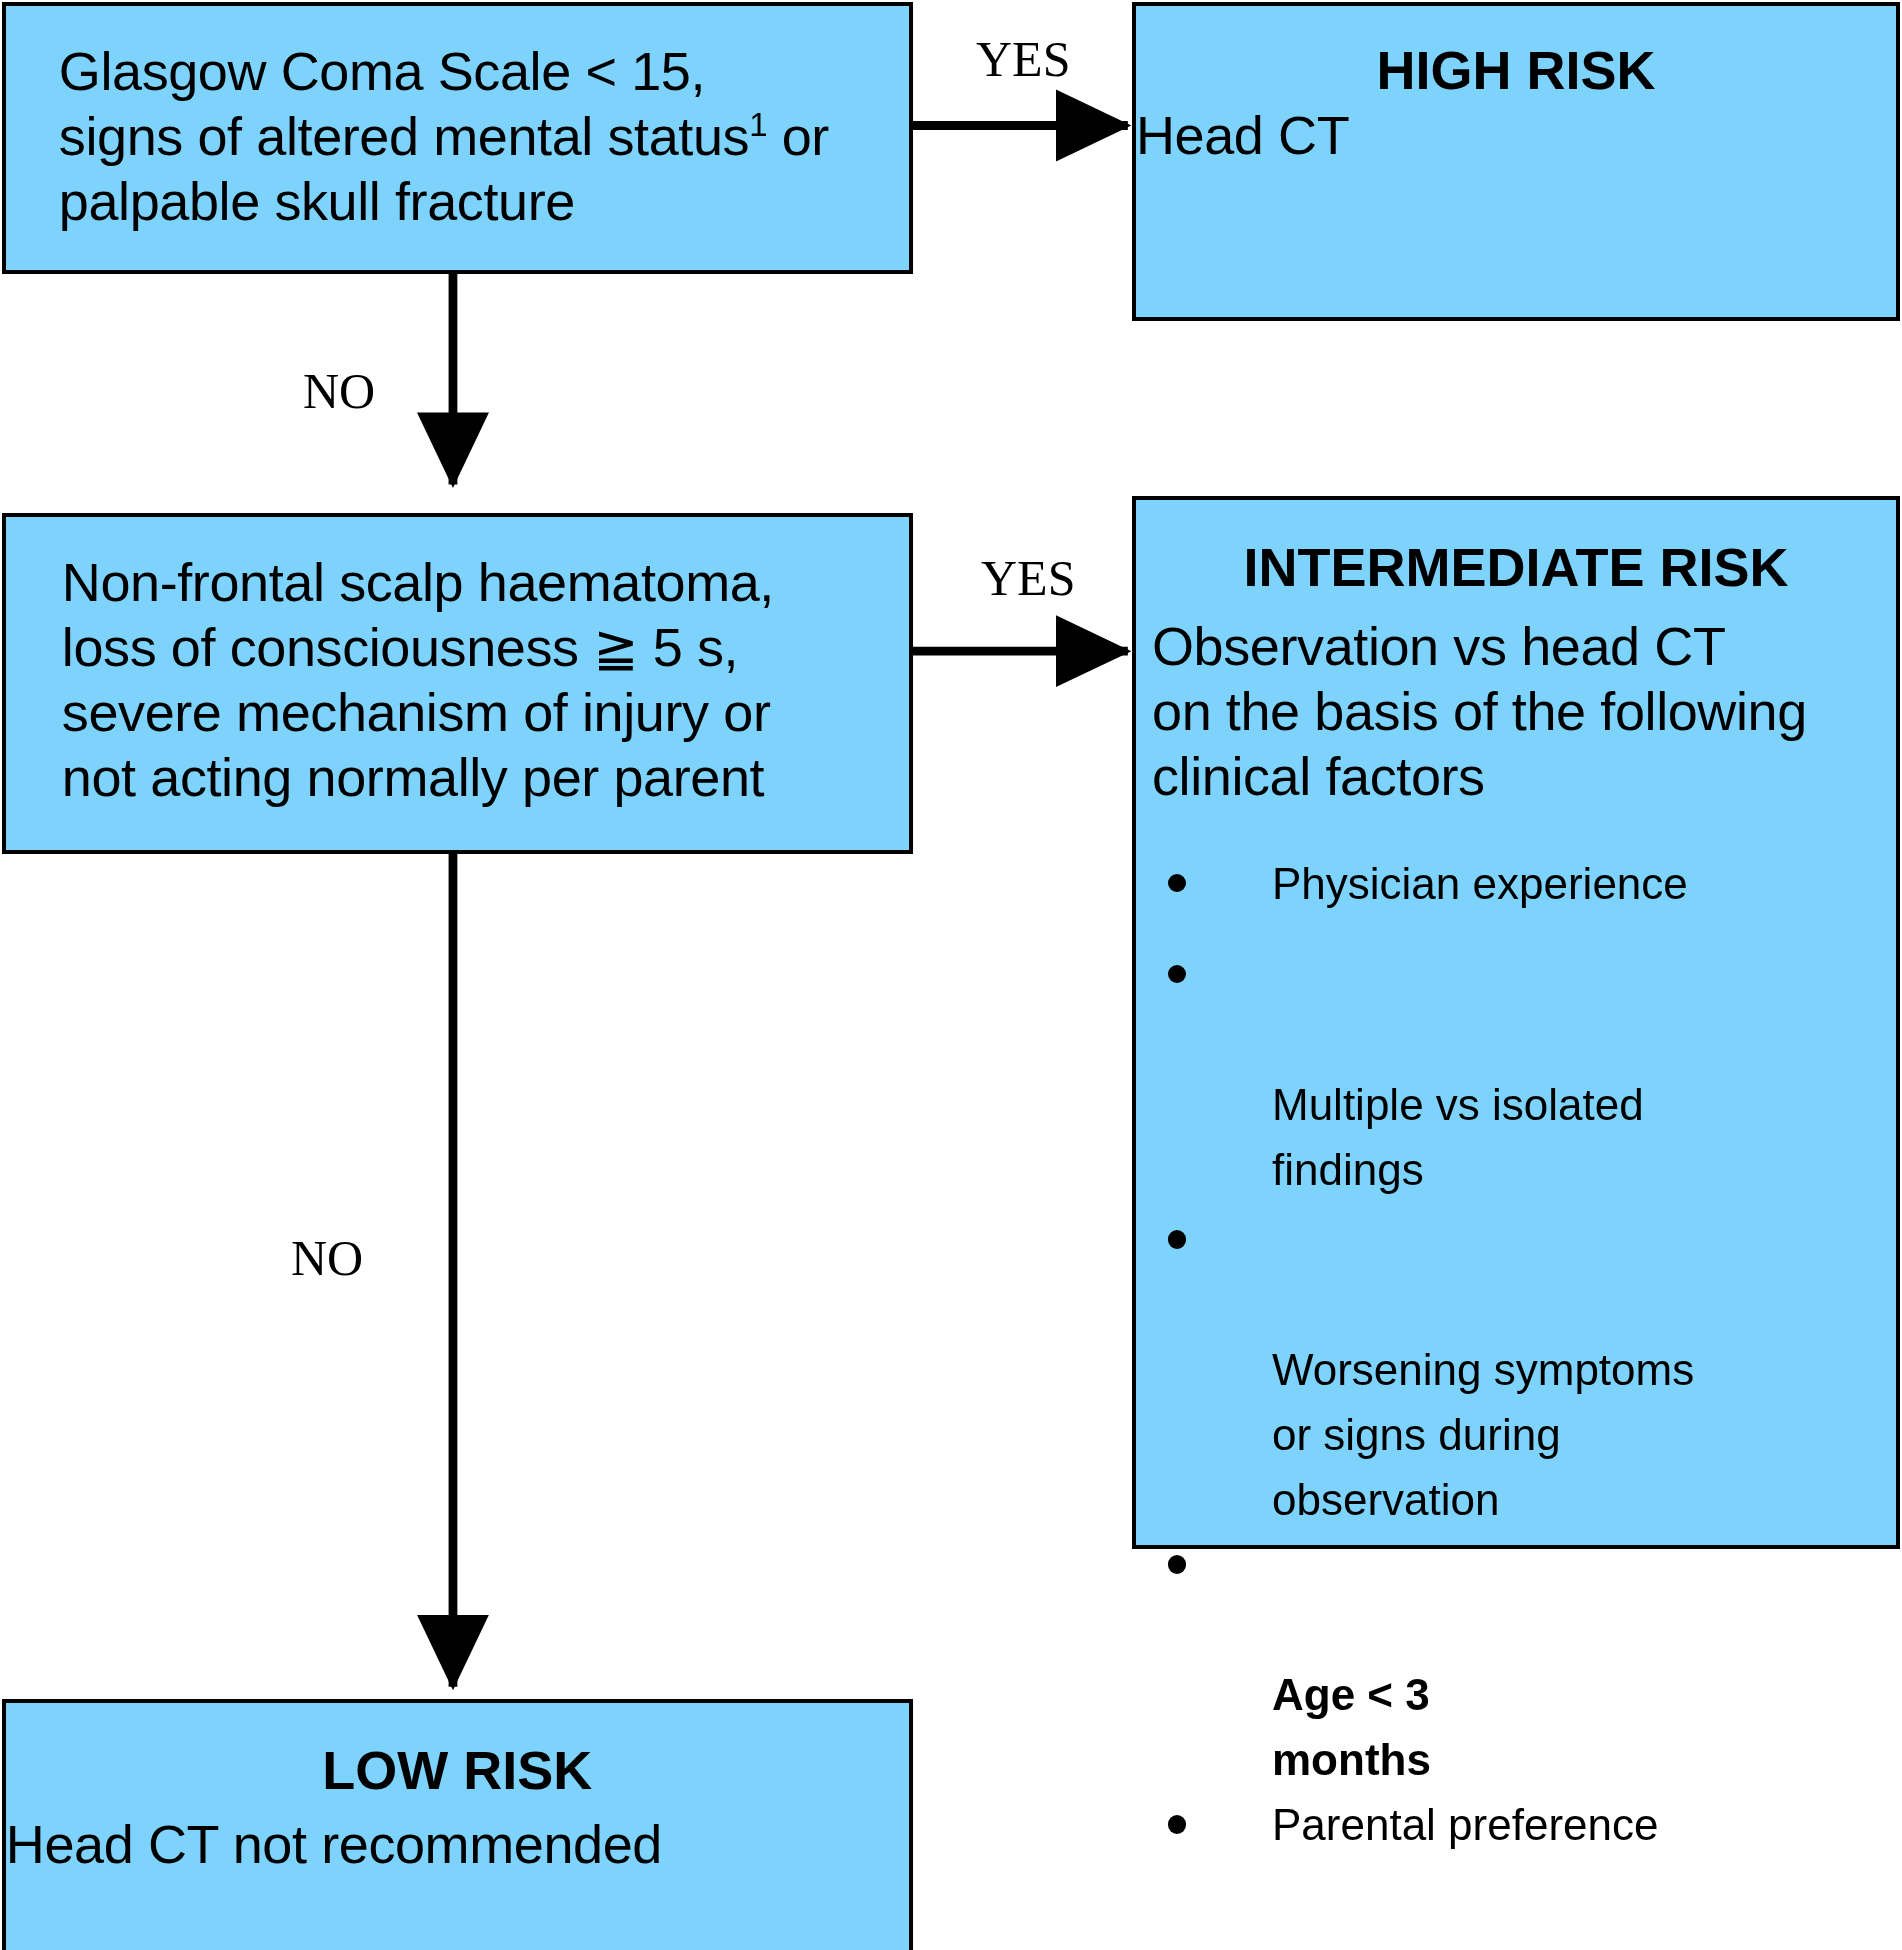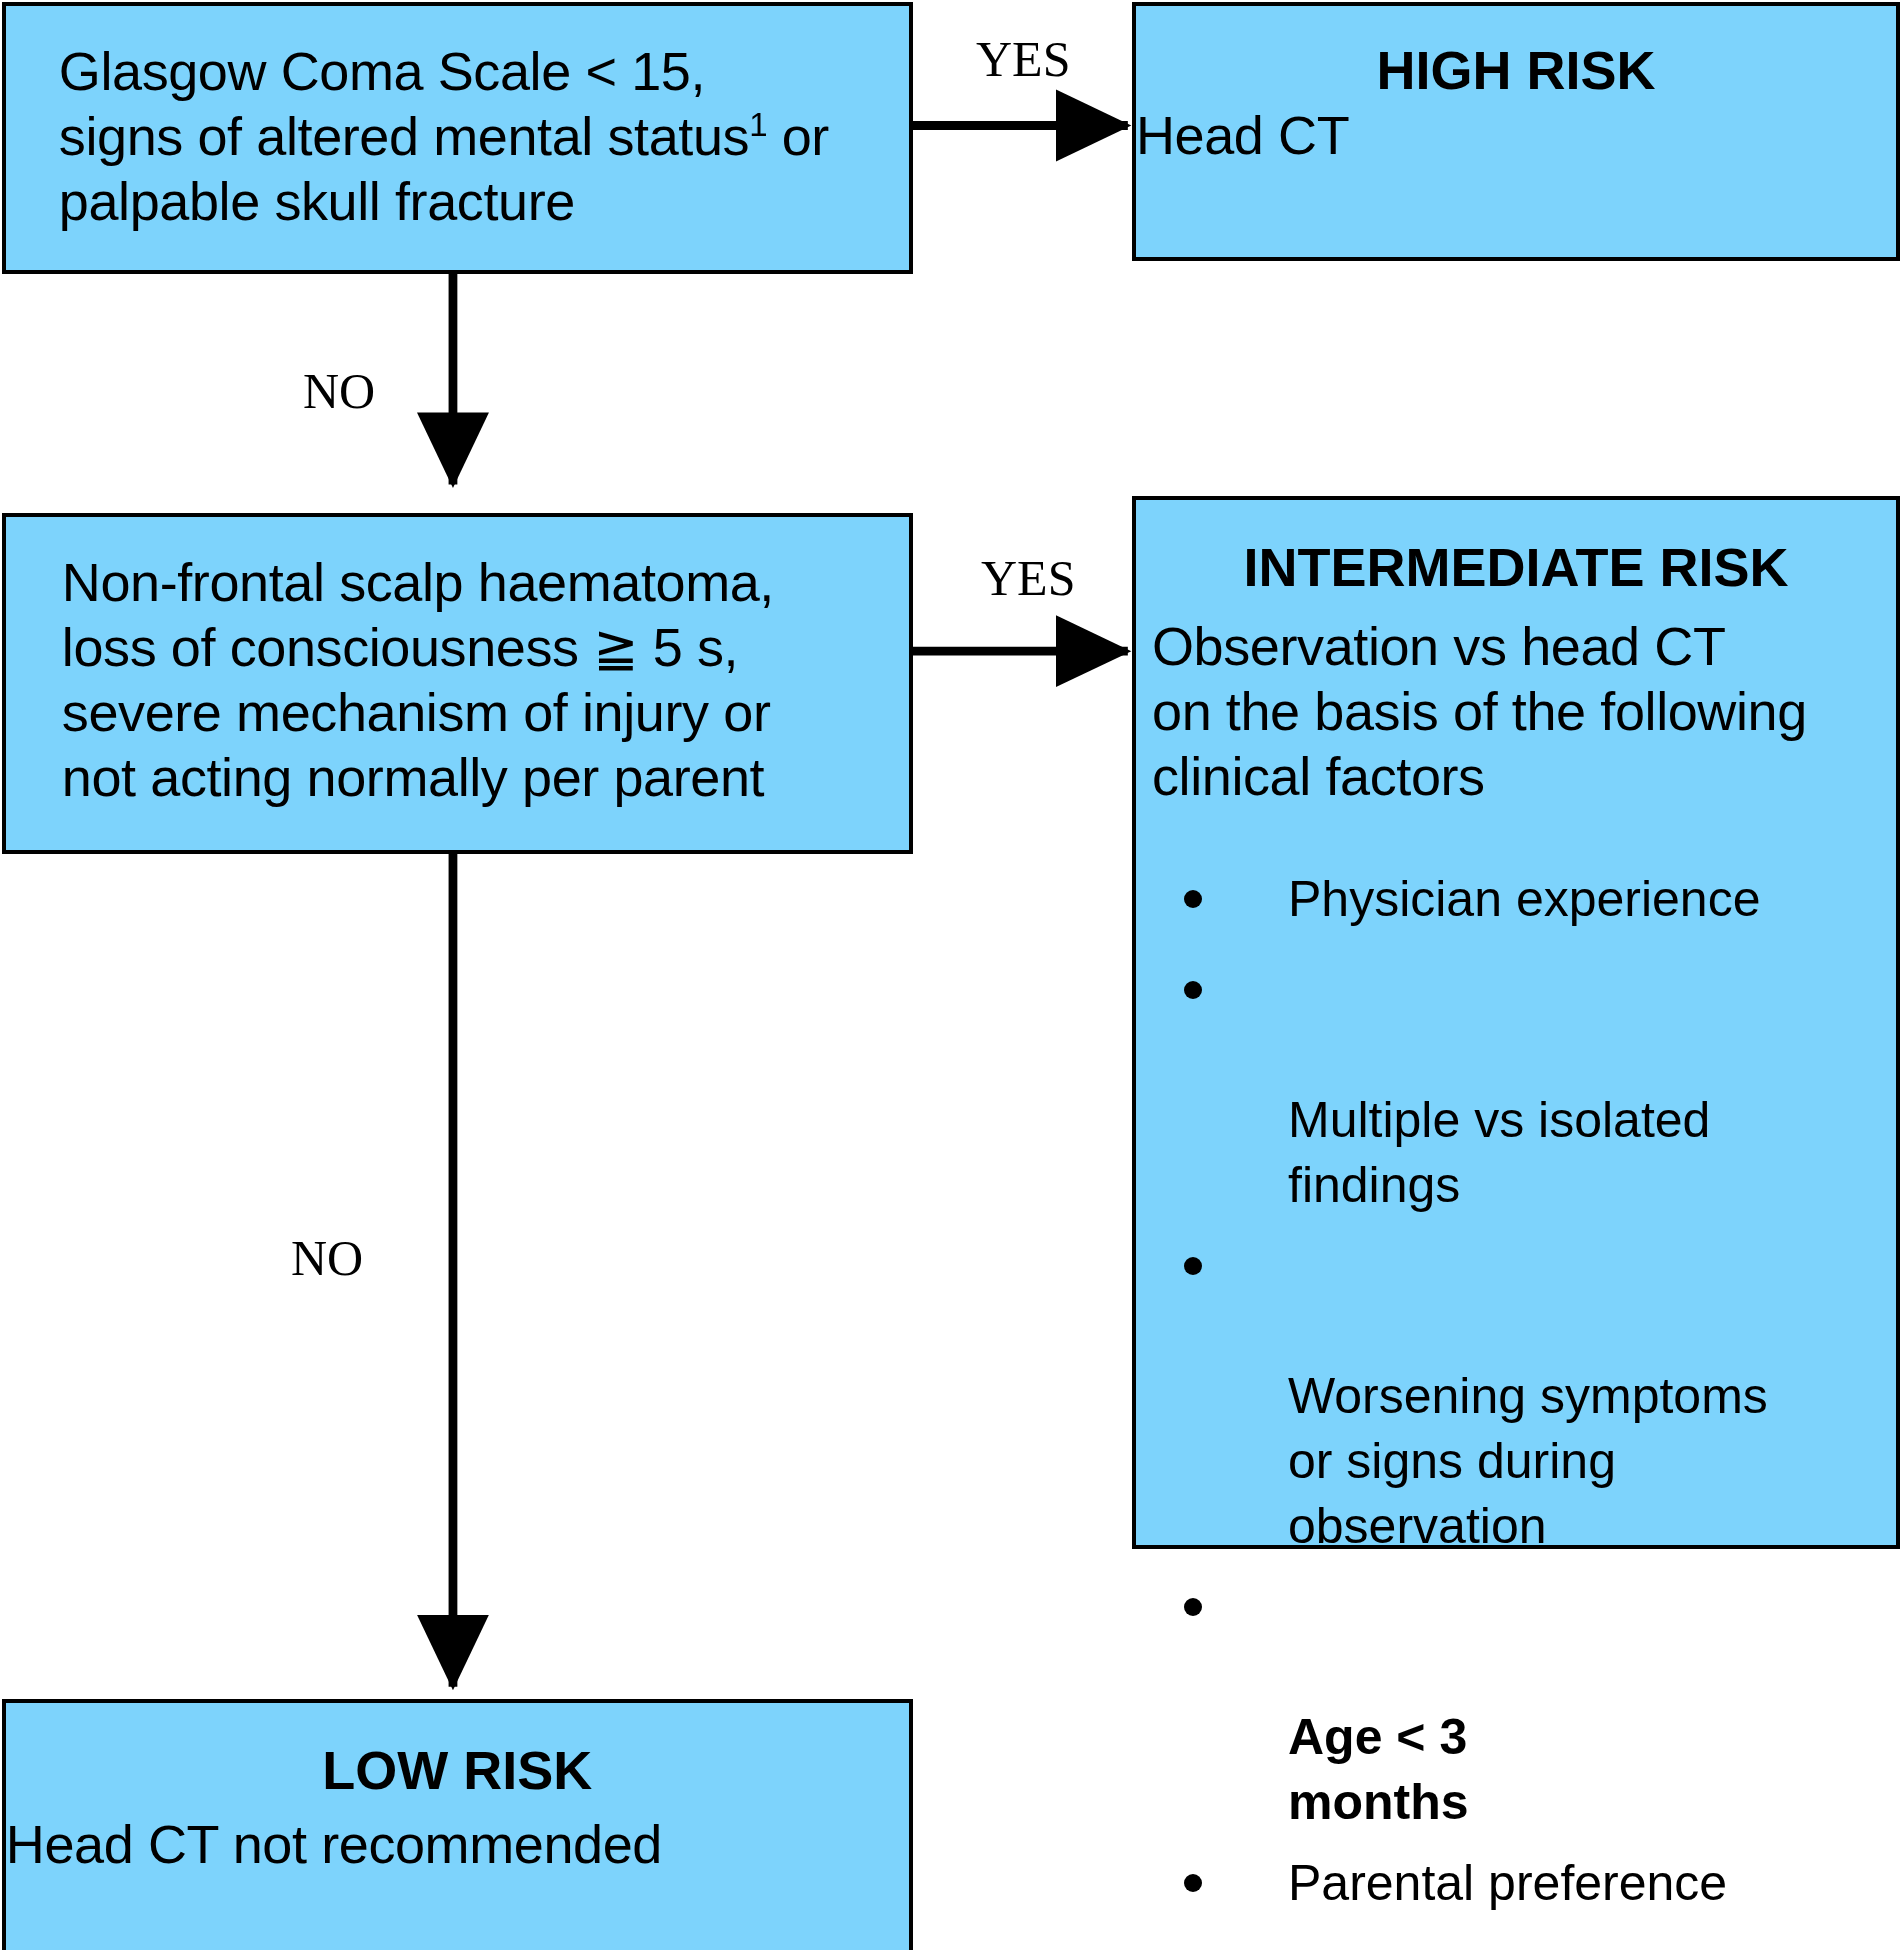--- a/index.html
+++ b/index.html
@@ -63,24 +63,24 @@
 
   .bullets {
     position: absolute;
     list-style: none;
     margin: 0;
     padding: 0;
   }
   .bullet-row {
     position: relative;
     display: block;
-    font-size: 50px;
+    font-size: 44px;
     line-height: 65px;
     padding-left: 104px;
-    margin: 16px;
+    margin: 0;
   }
   .bullet-dot {
     position: absolute;
     left: 0px;
     top: 23px;
     width: 18.4px;
     height: 18.4px;
     border-radius: 50%;
     background: #000000;
   }
@@ -113,21 +113,21 @@
 
     <line x1="1040" y1="742" x2="1285" y2="742" stroke="#000000" stroke-width="10" marker-end="url(#arrowhead)"></line>
 
     <line x1="516" y1="953" x2="516" y2="1922" stroke="#000000" stroke-width="10" marker-end="url(#arrowhead)"></line>
   </svg>
 
   <div class="box" style="left:1.8px; top:1.8px; width:911px; height:272px;">
     <div class="boxtext" style="left:53px; top:33px; width:816px;"><span>Glasgow Coma Scale &lt; 15,</span><br><span>signs of altered mental status</span><span class="sup">1</span><span> or</span><br><span>palpable skull fracture</span></div>
   </div>
 
-  <div class="box" style="left:1132px; top:1.8px; width:768px; height:259px;">
+  <div class="box" style="left:1132px; top:1.8px; width:768px; height:319px;">
     <div class="heading" style="position:absolute; left:0; top:32px; width:100%;">HIGH RISK</div>
     <div class="boxtext center" style="left:0; top:97px; width:100%;">Head CT</div>
   </div>
 
   <div class="box" style="left:1.8px; top:513px; width:911px; height:341px;">
     <div class="boxtext" style="left:56px; top:33px; width:834px;"><span>Non-frontal scalp haematoma,</span><br><span>loss of consciousness ≧ 5 s,</span><br><span>severe mechanism of injury or</span><br><span>not acting normally per parent</span></div>
   </div>
 
   <div class="box" style="left:1132px; top:496px; width:768px; height:1053px;">
     <div class="heading" style="position:absolute; left:0; top:35px; width:100%;">INTERMEDIATE RISK</div>

